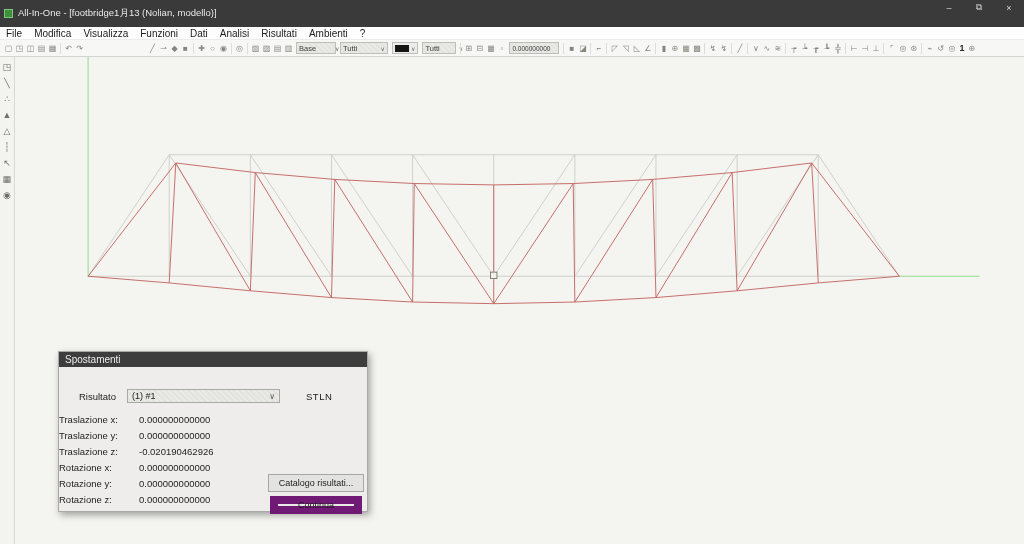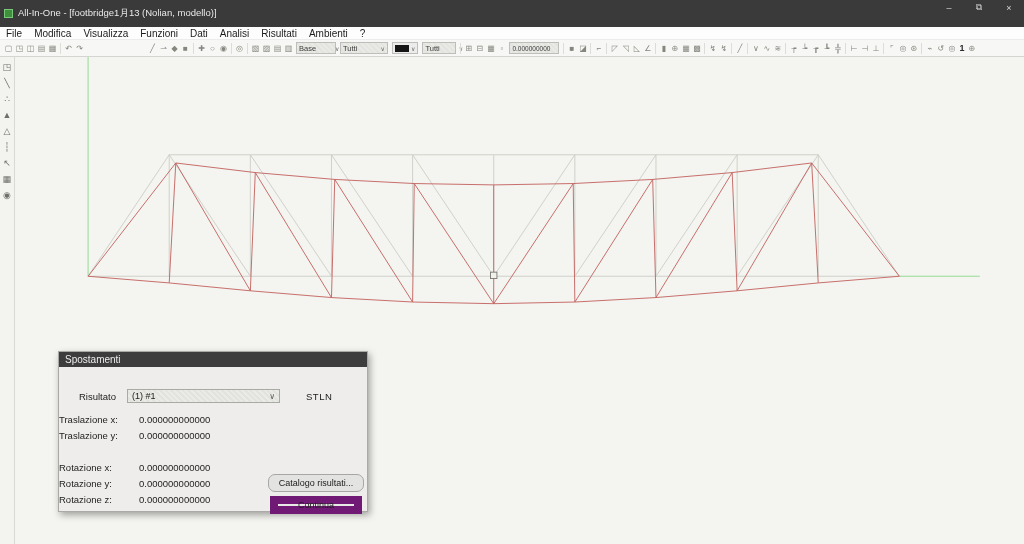--- a/index.html
+++ b/index.html
@@ -63,21 +63,21 @@
     display:flex; align-items:center; justify-content:space-between;
     padding:0 4px; font-size:9px; }
   .result-select .chev { color:#5a5a5a; font-size:8px; }
   .result-tag { position:absolute; left:247px; top:2px; letter-spacing:0.5px; }
   .frow { position:absolute; left:0; height:12px; width:100%; }
   .flabel { position:absolute; left:0; width:74px; }
   .fvalue { position:absolute; left:80px; }
   .btn { position:absolute; background:#e3e3e1; border:1px solid #a6a6a2;
     font-size:9px; color:#1c1c1c; display:flex; align-items:center;
     justify-content:center; font-family:"Liberation Sans", sans-serif; }
-  .btn-catalog { left:209px; top:107px; width:96px; height:18px;border-radius:7px; }
+  .btn-catalog { left:209px; top:107px; width:96px; height:18px; }
   .btn-continue { left:211px; top:129px; width:92px; height:18px;
     border:8px solid #701a75; background:#e9e9e7; }
 </style>
 </head>
 <body>
 
 <div class="titlebar">
   <span class="app-ico"></span>
   <span>All-In-One - [footbridge1月13 (Nolian, modello)]</span>
   <div class="win-controls" id="win-controls">
@@ -270,20 +270,24 @@
       </div>
 
       <div class="frow" style="top:47px">
         <span class="flabel">Traslazione x:</span>
         <span class="fvalue">0.000000000000</span>
         </div>
       <div class="frow" style="top:63px">
         <span class="flabel">Traslazione y:</span>
         <span class="fvalue">0.000000000000</span>
         </div>
+      <div class="frow" style="top:79px">
+        <span class="flabel">Traslazione z:</span>
+        <span class="fvalue">-0.020190462926</span>
+        </div>
       <div class="frow" style="top:95px">
         <span class="flabel">Rotazione x:</span>
         <span class="fvalue">0.000000000000</span>
         </div>
       <div class="frow" style="top:111px">
         <span class="flabel">Rotazione y:</span>
         <span class="fvalue">0.000000000000</span>
         </div>
       <div class="frow" style="top:127px">
         <span class="flabel">Rotazione z:</span>

